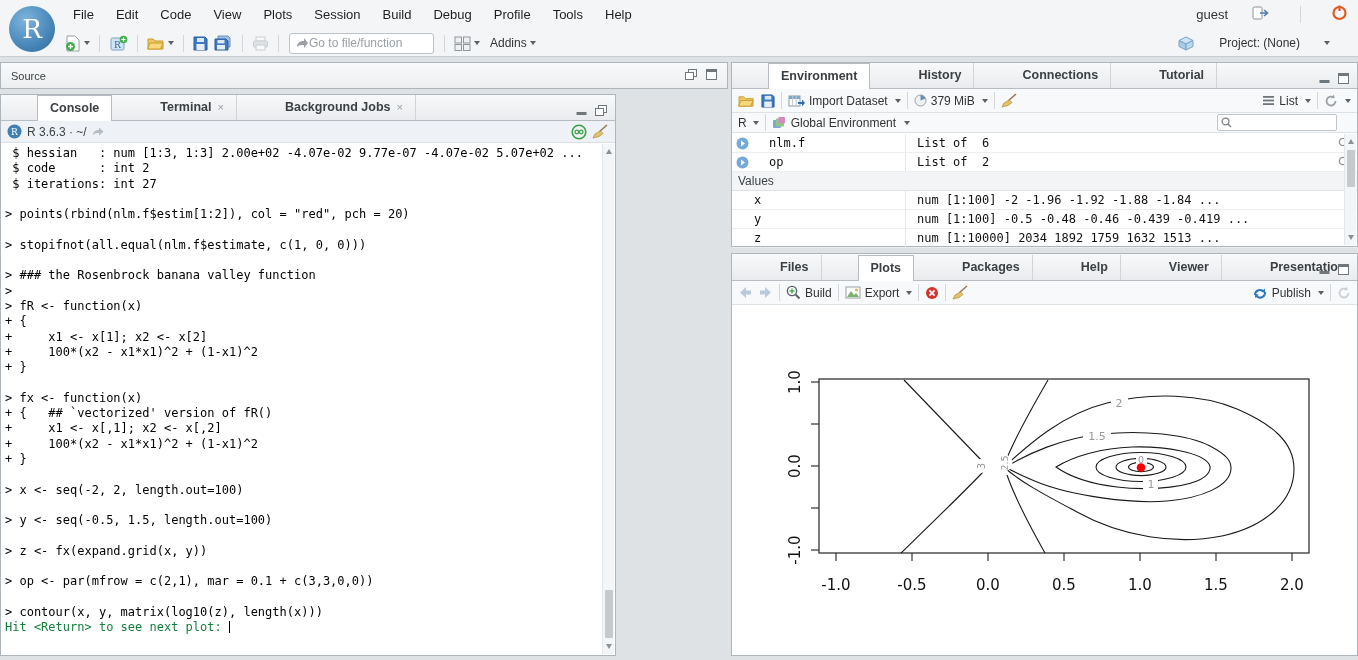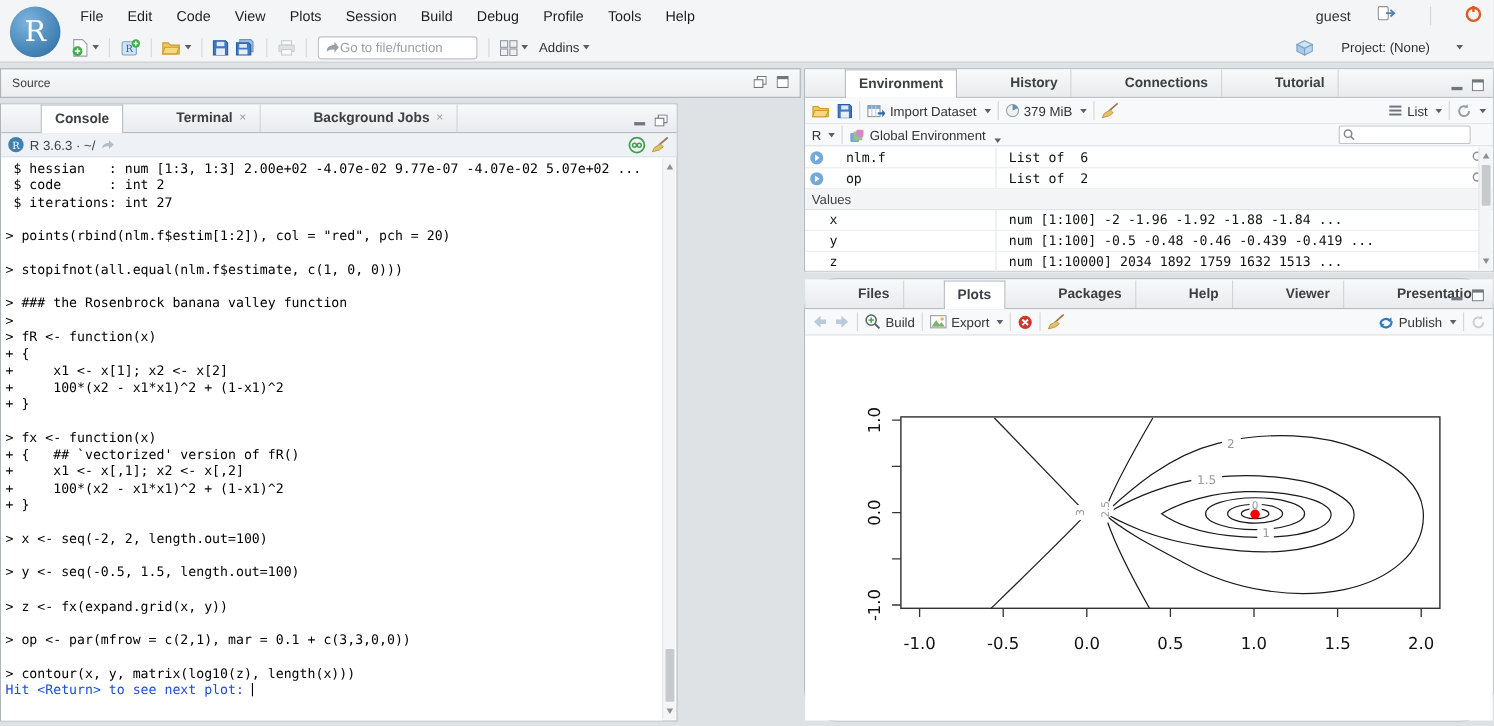--- a/index.html
+++ b/index.html
@@ -53,21 +53,21 @@
                 font-size:11px; color:#3c4043; }
 
   
   .console-pane { left:0; top:94px; width:616px; height:562px; }
   .console-info { height:22px; background:#eef2f6; border-bottom:1px solid #d9e0e7;
                   display:flex; align-items:center; padding:0 6px; gap:5px; font-size:12px; color:#3e4347; }
   .console-body { position:absolute; left:0; top:49px; right:13px; bottom:0; overflow:hidden;
                   padding:2px 0 0 4px; background:#fff; }
   .console-line { font-family:"DejaVu Sans Mono", monospace; font-size:12px; line-height:15.3px;
                   min-height:15.3px; white-space:pre; color:#000; }
-  .console-line.blue { color:#1d4ed8; }
+  .console-line.blue { color:#15803d; }
   .cursor { display:inline-block; width:1.5px; height:12px; background:#000; vertical-align:-2px; }
   .vscroll { position:absolute; right:1px; width:12px; background:#f4f5f6; border-left:1px solid #e3e6e9; }
   .vscroll .up, .vscroll .down { position:absolute; left:3px; width:0; height:0;
                   border-left:3.5px solid transparent; border-right:3.5px solid transparent; }
   .vscroll .up { top:5px; border-bottom:5px solid #8a9096; }
   .vscroll .down { bottom:5px; border-top:5px solid #8a9096; }
   .vscroll .thumb { position:absolute; left:2px; width:8px; background:#c7cacd; border-radius:1px; }
 
   
   .env-pane { left:731px; top:62px; width:627px; height:185px; }
@@ -81,21 +81,21 @@
              font-family:"DejaVu Sans Mono", monospace; font-size:12px; color:#111; }
   .env-name { width:174px; border-right:1px solid #e4e6e8; height:100%; display:flex; align-items:center;
               padding-left:22px; gap:20px; position:relative; }
   .env-name.has-exp { padding-left:4px; }
   .env-val { flex:1; padding-left:11px; white-space:pre; overflow:hidden; }
   .env-sect { height:19px; background:#f2f4f5; border-bottom:1px solid #e0e3e6; display:flex; align-items:center;
               padding-left:6px; font-size:12px; color:#3e4347; font-family:"Liberation Sans",sans-serif; }
   .row-mag { width:26px; display:flex; justify-content:center; }
 
   
-  .plots-pane { left:731px; top:253px; width:627px; height:403px;border-radius:30px; }
+  .plots-pane { left:731px; top:253px; width:627px; height:403px; }
   .plot-area { position:absolute; left:0; top:52px; right:0; bottom:0; background:#fff; }
   .dim { opacity:.45; }
 </style>
 </head>
 <body>
 
 <div class="app">
 
   <div class="header">
     <div class="logo-ball">
@@ -409,21 +409,21 @@
         <span class="caret"></span>
       </span>
     </div>
 
     <div class="env-subbar">
       <span class="grp" style="display:flex;align-items:center;gap:3px">
         <span>R</span>
           <span class="caret"></span>
       </span>
       <span class="sep"></span>
-      <span class="grp" style="display:flex;align-items:flex-end;gap:5px">
+      <span class="grp" style="display:flex;align-items:center;gap:5px">
         <svg class="icon" width="14" height="13" viewBox="0 0 14 13">
             <rect x="1" y="4" width="8" height="8" rx="1" fill="#7aa7d6"></rect>
             <rect x="4" y="2.5" width="8" height="8" rx="1" fill="#8fc97f"></rect>
             <rect x="6.5" y="1" width="6.5" height="6.5" rx="1" fill="#d886c8"></rect>
           </svg>
         <span>Global Environment</span>
           <span class="caret"></span>
       </span>
       <span class="spacer"></span>
       <span class="env-search">

